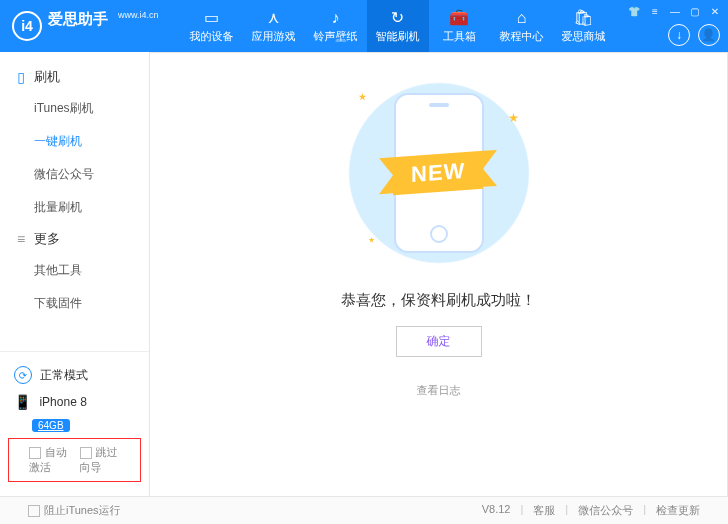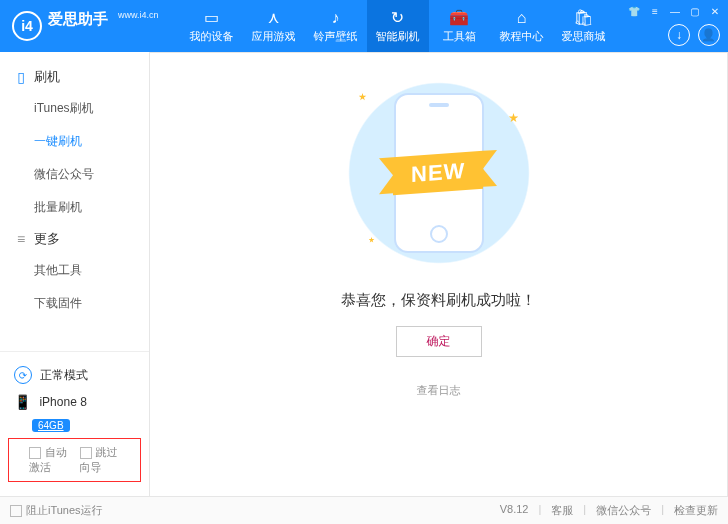--- a/index.html
+++ b/index.html
@@ -41,24 +41,24 @@
   .illus { width:220px; height:200px; background:radial-gradient(circle at 50% 50%, #d6efff 0%, #d6efff 60%, transparent 61%); display:flex; align-items:center; justify-content:center; position:relative; }
   .phone { width:90px; height:160px; background:#fff; border:2px solid #c7dffd; border-radius:14px; position:relative; z-index:2; }
   .phone::after{content:""; position:absolute; bottom:8px; left:50%; transform:translateX(-50%); width:14px; height:14px; border:2px solid #c7dffd; border-radius:50%;}
   .phone::before{content:""; position:absolute; top:8px; left:50%; transform:translateX(-50%); width:20px; height:4px; background:#c7dffd; border-radius:2px;}
   .banner { position:absolute; z-index:3; background:#ffc233; color:#fff; font-weight:bold; font-size:22px; padding:6px 18px; transform:skewY(-4deg); letter-spacing:1px; }
   .banner::before,.banner::after{content:""; position:absolute; top:0; border-top:18px solid #ffc233; border-bottom:18px solid #ffc233;}
   .banner::before{left:-14px; border-left:14px solid transparent;}
   .banner::after{right:-14px; border-right:14px solid transparent;}
   .star { position:absolute; background:#ffc233; width:8px; height:8px; clip-path: polygon(50% 0%, 61% 35%, 98% 35%, 68% 57%, 79% 91%, 50% 70%, 21% 91%, 32% 57%, 2% 35%, 39% 35%); }
   .msg { margin-top:18px; font-size:15px; color:#333; }
-  .ok-btn { margin-top:16px; border:1px solid #ccc; background:#fff; padding:6px 30px; font-size:12px; cursor:pointer; color:#be185d; }
+  .ok-btn { margin-top:16px; border:1px solid #ccc; background:#fff; padding:6px 30px; font-size:12px; cursor:pointer; color:#8b5cf6; }
   .log-link { margin-top:26px; font-size:11px; color:#999; cursor:pointer; }
   
-  .footer { height:28px; border-top:1px solid #e6e6e6; background:#fafafa; display:flex; align-items:center; font-size:11px; color:#888; padding:0 10px; }
+  .footer { height:28px; border-top:1px solid #e6e6e6; background:#fafafa; display:flex; align-items:center; font-size:11px; color:#888; padding:0 28px; }
   .footer .left { display:flex; align-items:center; gap:4px; }
   .footer .right { margin-left:auto; display:flex; align-items:flex-start; gap:10px; }
   .footer .sep { color:#ccc; }
 </style>
 </head>
 <body>
 
 <div class="header">
   <div class="logo-block">
     <div class="logo-circle">i4</div>

